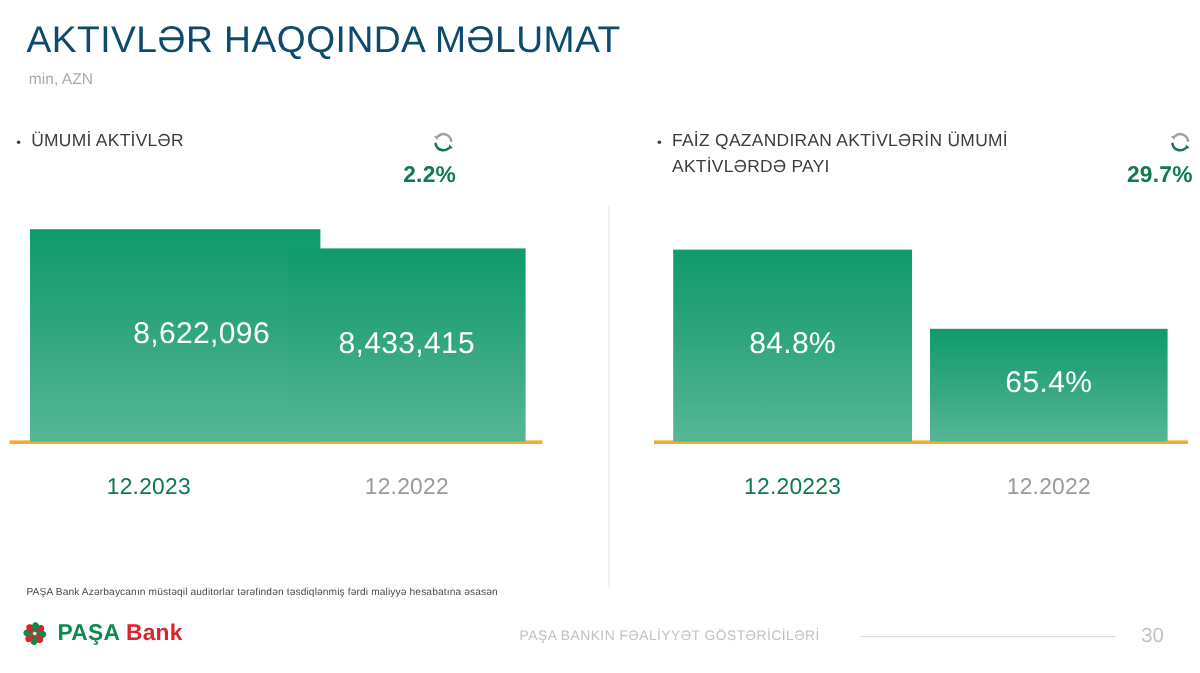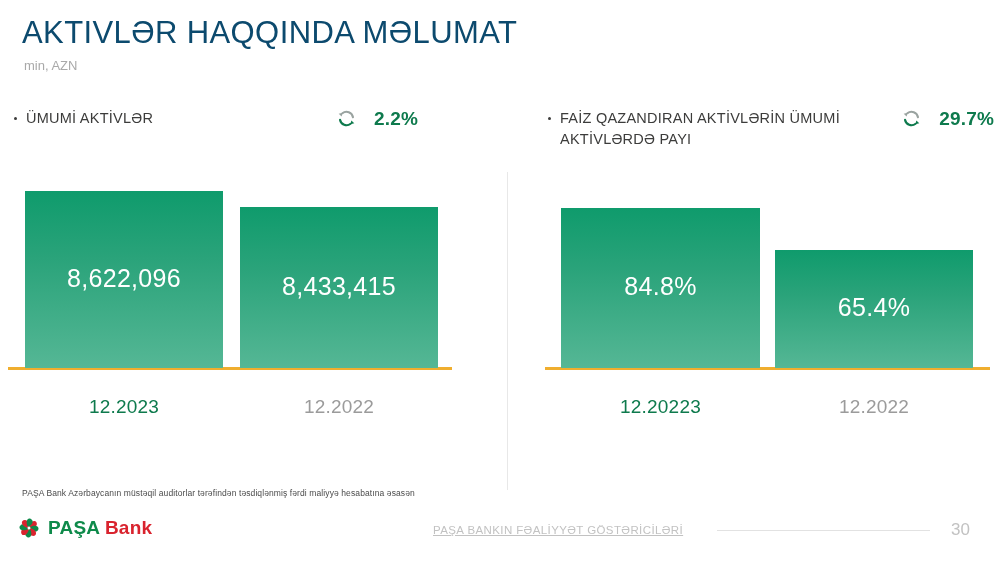--- a/index.html
+++ b/index.html
@@ -95,22 +95,23 @@
     background: #3c3c3b;
     flex: 0 0 auto;
     margin-top: 9px;
   }
   .metric-label-text { display: block; }
 
   .metric-change {
     position: absolute;
     top: 0;
     display: flex;
-    align-items: flex-start;
-    gap: 17px;
+    align-items: flex-end;
+    gap: 7px;
+    flex-direction: column;
   }
   .panel.left  .metric-change { left: 336px; }
   .panel.right .metric-change { right: 6px; }
 
   .change-icon { display: block; width: 21px; height: 21px; }
   .change-value {
     font-size: 19px;
     line-height: 21px;
     font-weight: 700;
     color: #0e7a4d;
@@ -160,28 +161,28 @@
     font-size: 19px;
     line-height: 23px;
     font-weight: 400;
     letter-spacing: 0.2px;
     white-space: nowrap;
   }
   .cat-label.accent { color: #0e7a4d; }
   .cat-label.muted  { color: #9b9b9b; }
 
   
-  .panel.left  .bar-0 { left: 25px;  width: 198px; height: 177px; }
+  .panel.left  .bar-0 { left: 25px;  width: 198px; height: 177px; padding-left: 44px; }
   .panel.left  .bar-1 { left: 240px; width: 198px; height: 161px; }
   .panel.left  .cat-0 { left: 25px;  width: 198px; }
   .panel.left  .cat-1 { left: 240px; width: 198px; }
 
   
   .panel.right .bar-0 { left: 53px;  width: 199px; height: 160px; }
-  .panel.right .bar-1 { left: 267px; width: 198px; height: 118px; }
+  .panel.right .bar-1 { left: 267px; width: 198px; height: 94px; }
   .panel.right .cat-0 { left: 53px;  width: 199px; }
   .panel.right .cat-1 { left: 267px; width: 198px; }
 
   
   .footnote {
     position: absolute;
     left: 22px;
     top: 487px;
     font-size: 8.5px;
     line-height: 12px;
@@ -219,21 +220,20 @@
 
   .footer-deck-title {
     position: absolute;
     left: 433px;
     top: 10px;
     font-size: 11.5px;
     line-height: 14px;
     letter-spacing: 0.4px;
     color: #c2c2c2;
     white-space: nowrap;
-    text-decoration: underline;
   }
   .footer-rule {
     position: absolute;
     left: 717px;
     top: 17px;
     width: 213px;
     height: 1px;
     background: #e2e2e2;
   }
   .footer-page {

